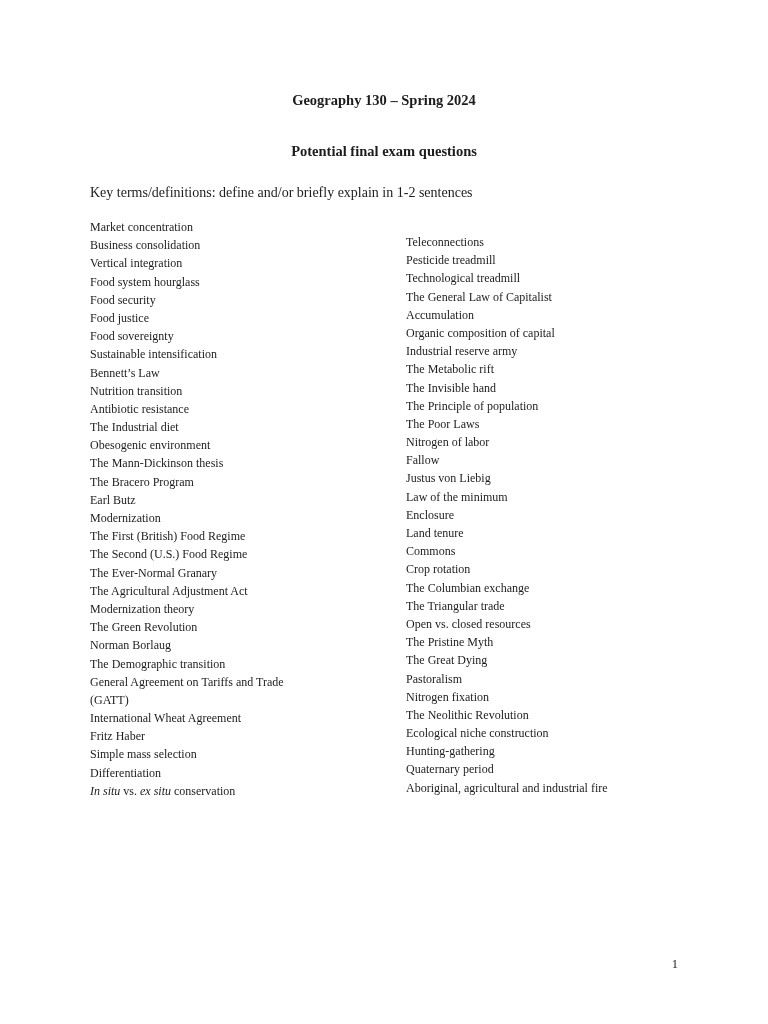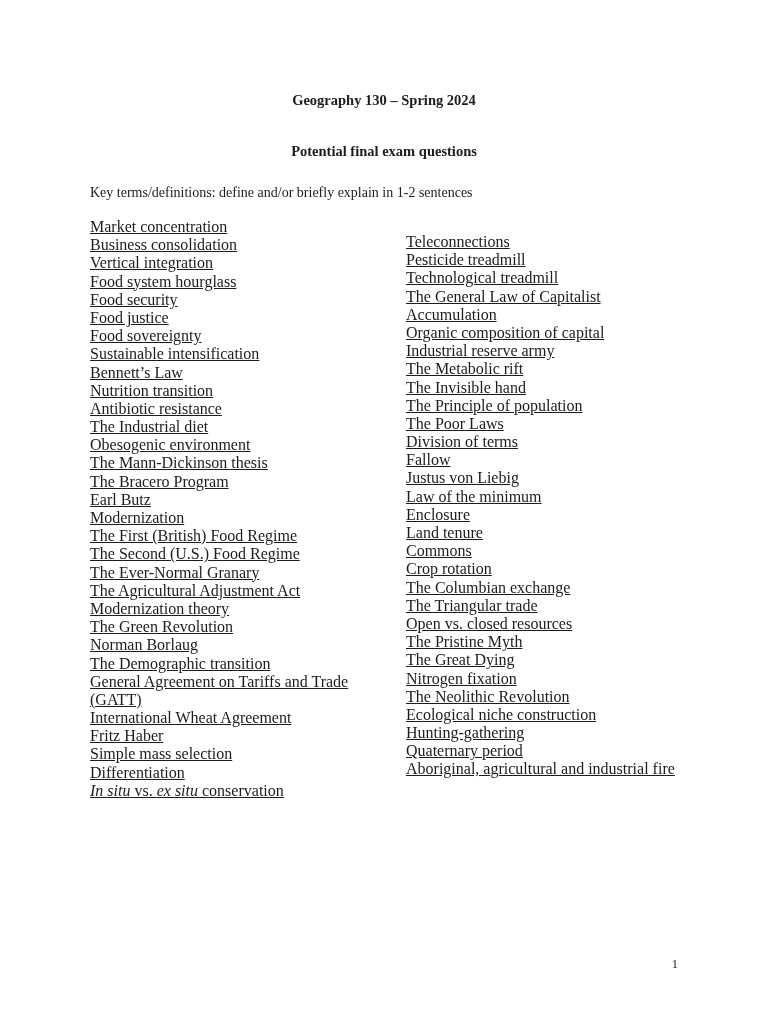--- a/index.html
+++ b/index.html
@@ -40,24 +40,23 @@
   .section-heading {
     position: absolute;
     top: 184px;
     left: 90px;
     font-size: 14px;
     line-height: 18px;
   }
   .term-column {
     position: absolute;
     top: 218px;
-    font-size: 16px;
+    font-size: 12px;
     line-height: 18.2px;
     white-space: nowrap;
-    text-decoration: underline;
   }
   .term-column.left  { left: 90px; }
   .term-column.right { left: 406px; margin-top: 15px; }
   .term-line { height: 18.2px; }
   .it { font-style: italic; }
   .page-number {
     position: absolute;
     top: 956px;
     left: 0;
     width: 678px;
@@ -117,33 +116,34 @@
       <div class="term-line">Pesticide treadmill</div>
       <div class="term-line">Technological treadmill</div>
       <div class="term-line">The General Law of Capitalist</div>
       <div class="term-line">Accumulation</div>
       <div class="term-line">Organic composition of capital</div>
       <div class="term-line">Industrial reserve army</div>
       <div class="term-line">The Metabolic rift</div>
       <div class="term-line">The Invisible hand</div>
       <div class="term-line">The Principle of population</div>
       <div class="term-line">The Poor Laws</div>
-      <div class="term-line">Division of terms</div>
+      <div class="term-line">Nitrogen of labor</div>
       <div class="term-line">Fallow</div>
       <div class="term-line">Justus von Liebig</div>
       <div class="term-line">Law of the minimum</div>
       <div class="term-line">Enclosure</div>
       <div class="term-line">Land tenure</div>
       <div class="term-line">Commons</div>
       <div class="term-line">Crop rotation</div>
       <div class="term-line">The Columbian exchange</div>
       <div class="term-line">The Triangular trade</div>
       <div class="term-line">Open vs. closed resources</div>
       <div class="term-line">The Pristine Myth</div>
       <div class="term-line">The Great Dying</div>
+      <div class="term-line">Pastoralism</div>
       <div class="term-line">Nitrogen fixation</div>
       <div class="term-line">The Neolithic Revolution</div>
       <div class="term-line">Ecological niche construction</div>
       <div class="term-line">Hunting-gathering</div>
       <div class="term-line">Quaternary period</div>
       <div class="term-line">Aboriginal, agricultural and industrial fire</div>
     </div>
 
   <div class="page-number">1</div>
 

